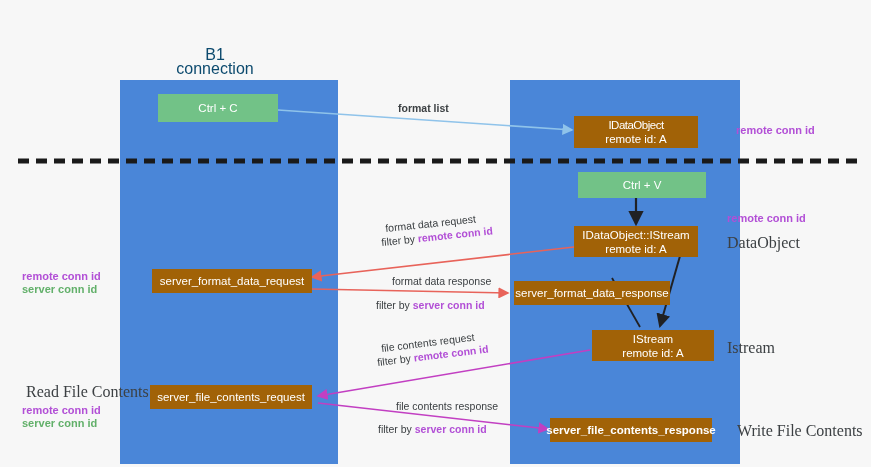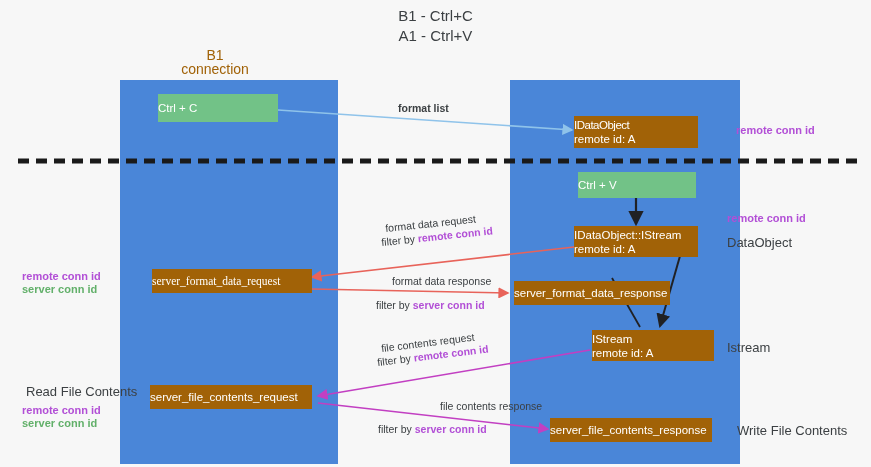--- a/index.html
+++ b/index.html
@@ -3,47 +3,43 @@
 <meta charset="utf-8">
 <style>
   html,body{margin:0;padding:0;}
   body{width:871px;height:467px;background:#f7f7f7;font-family:"Liberation Sans",sans-serif;overflow:hidden;}
   #stage{position:relative;width:871px;height:467px;background:#f7f7f7;}
   #svg-layer{position:absolute;left:0;top:0;width:871px;height:467px;pointer-events:none;}
 
   .title{position:absolute;left:0;top:6px;width:871px;text-align:center;font-size:15px;color:#3c4043;line-height:20px;}
 
   .col{position:absolute;background:#4a86d8;}
-  .col-head{position:absolute;text-align:center;font-size:14px;color:#a16207;line-height:14px;}
+  .col-head{position:absolute;text-align:center;font-size:16px;color:#0c4a6e;line-height:14px;}
 
-  .box{position:absolute;display:flex;flex-direction:column;align-items:flex-start;justify-content:center;
+  .box{position:absolute;display:flex;flex-direction:column;align-items:center;justify-content:center;
        color:#ffffff;font-size:11.5px;line-height:14px;text-align:center;box-sizing:border-box;}
   .box.green{background:#72c287;}
   .box.orange{background:#a16207;}
 
   .side{position:absolute;font-size:11px;line-height:14px;}
   .c-purple{color:#b24fd6;font-weight:bold;}
   .c-green{color:#62b06a;font-weight:bold;}
 
   .arrlab{position:absolute;font-size:10.5px;line-height:14px;color:#3c4043;white-space:nowrap;}
   .arrlab .hl-purple{color:#b24fd6;font-weight:bold;}
   .rot-up{transform-origin:left bottom;}
 
-  .rlab{position:absolute;font-size:13px;line-height:14px;color:#3c4043;white-space:nowrap;}
+  .rlab{position:absolute;font-size:16px;line-height:14px;color:#3c4043;white-space:nowrap;font-family:Liberation Serif, serif;}
   .glitch{letter-spacing:-0.5px;}
 </style>
 </head>
 <body>
 
 <div id="stage">
 
-  <div class="title">
-    <div>B1 - Ctrl+C</div>
-    <div>A1 - Ctrl+V</div>
-  </div>
 
   <div class="col-head" style="left:155px;top:48px;width:120px;">
     <div>B1</div>
     <div>connection</div>
   </div>
 
   <div class="col" style="left:120px;top:80px;width:218px;height:384px;"></div>
   <div class="col" style="left:510px;top:80px;width:230px;height:384px;"></div>
 
   <svg id="svg-layer" viewBox="0 0 871 467">
@@ -83,47 +79,47 @@
 
   <div class="box green" style="left:158px;top:94px;width:120px;height:28px;">
     <span>Ctrl + C</span>
   </div>
 
   <div class="box orange" style="left:574px;top:116px;width:124px;height:32px;">
     <span class="glitch">IDataObject</span>
     <span>remote id: A</span>
   </div>
 
-  <div class="box green" style="left:578px;top:172px;width:118px;height:26px;">
+  <div class="box green" style="left:578px;top:172px;width:128px;height:26px;">
     <span>Ctrl + V</span>
   </div>
 
   <div class="box orange" style="left:574px;top:226px;width:124px;height:31px;">
     <span>IDataObject::IStream</span>
     <span>remote id: A</span>
   </div>
 
-  <div class="box orange" style="left:152px;top:269px;width:160px;height:24px;font-family:Liberation Serif, serif;">
+  <div class="box orange" style="left:152px;top:269px;width:160px;height:24px;">
     <span>server_format_data_request</span>
   </div>
 
   <div class="box orange" style="left:514px;top:281px;width:156px;height:24px;">
     <span>server_format_data_response</span>
   </div>
 
   <div class="box orange" style="left:592px;top:330px;width:122px;height:31px;">
     <span>IStream</span>
     <span>remote id: A</span>
   </div>
 
   <div class="box orange" style="left:150px;top:385px;width:162px;height:24px;">
     <span>server_file_contents_request</span>
   </div>
 
-  <div class="box orange" style="left:550px;top:418px;width:162px;height:24px;">
+  <div class="box orange" style="left:550px;top:418px;width:162px;height:24px;font-weight:bold;">
     <span>server_file_contents_response</span>
   </div>
 
   <div class="arrlab" style="left:398px;top:101px;font-weight:bold;">format list</div>
 
   <div class="arrlab rot-up" style="left:386px;top:221px;transform:rotate(-6deg);">
     <span>format data request</span>
   </div>
   <div class="arrlab rot-up" style="left:382px;top:235px;transform:rotate(-6deg);">
     <span>filter by </span><span class="hl-purple">remote conn id</span>
@@ -134,21 +130,21 @@
     <span>filter by </span><span class="hl-purple">server conn id</span>
   </div>
 
   <div class="arrlab rot-up" style="left:382px;top:341px;transform:rotate(-7deg);">
     <span>file contents request</span>
   </div>
   <div class="arrlab rot-up" style="left:378px;top:355px;transform:rotate(-7deg);">
     <span>filter by </span><span class="hl-purple">remote conn id</span>
   </div>
 
-  <div class="arrlab" style="left:396px;top:399px;margin-left:44px;">file contents response</div>
+  <div class="arrlab" style="left:396px;top:399px;">file contents response</div>
   <div class="arrlab" style="left:378px;top:422px;">
     <span>filter by </span><span class="hl-purple">server conn id</span>
   </div>
 
   <div class="side c-purple" style="left:736px;top:123px;">remote conn id</div>
   <div class="side c-purple" style="left:727px;top:211px;">remote conn id</div>
   <div class="rlab" style="left:727px;top:236px;">DataObject</div>
   <div class="rlab" style="left:727px;top:341px;">Istream</div>
   <div class="rlab" style="left:737px;top:424px;">Write File Contents</div>
 

